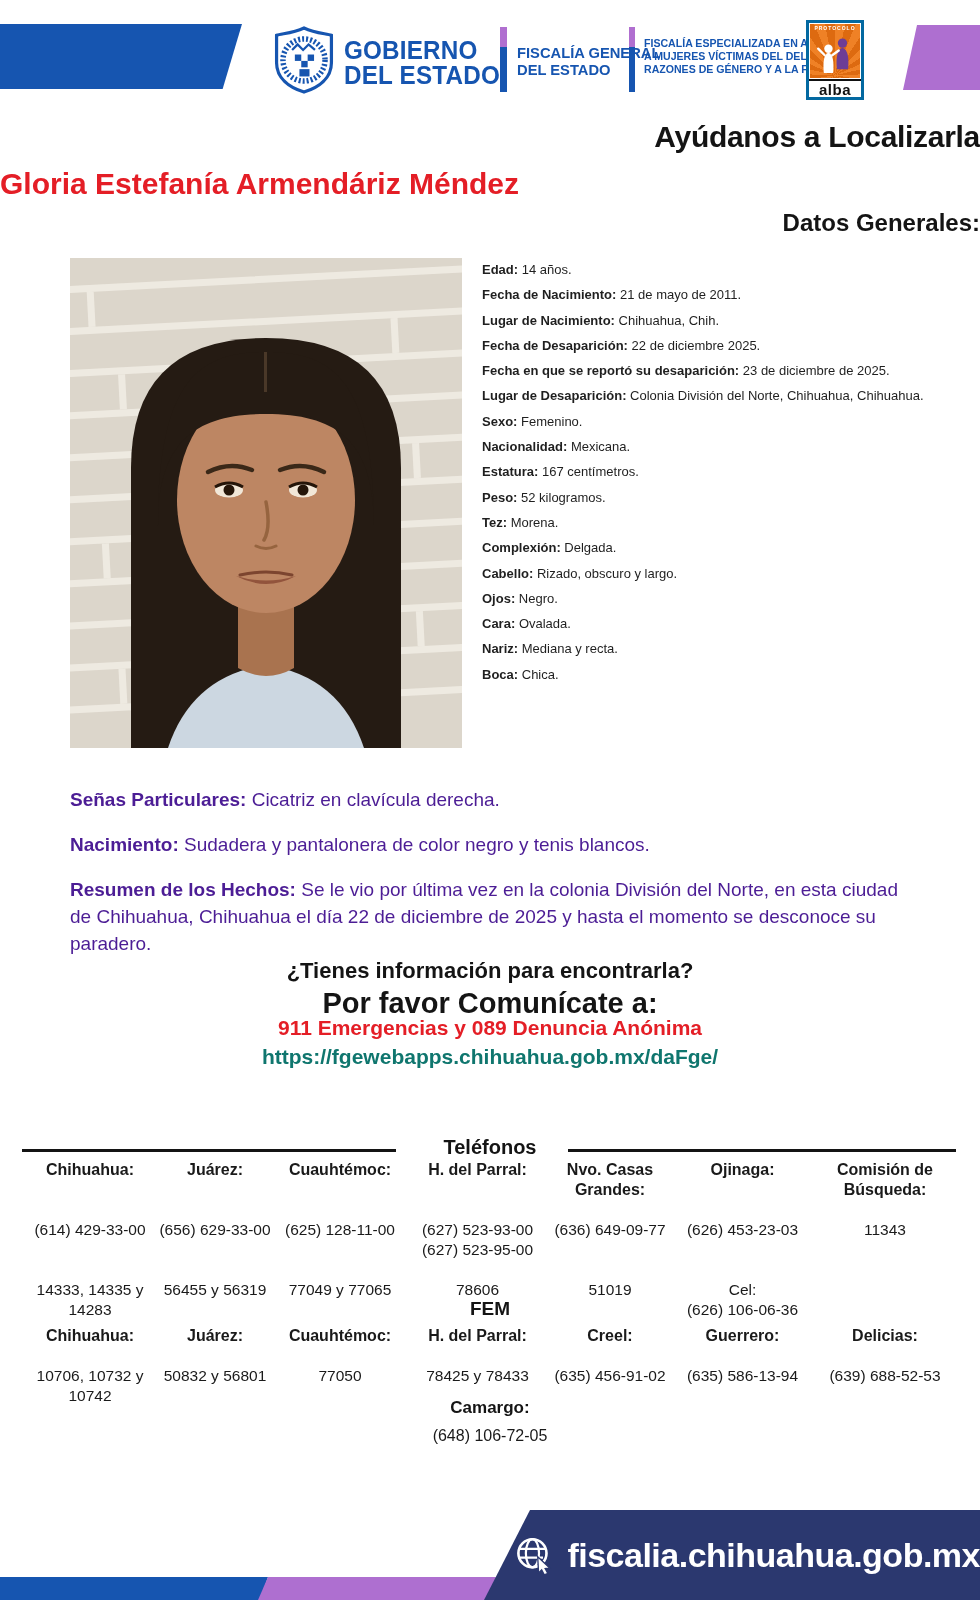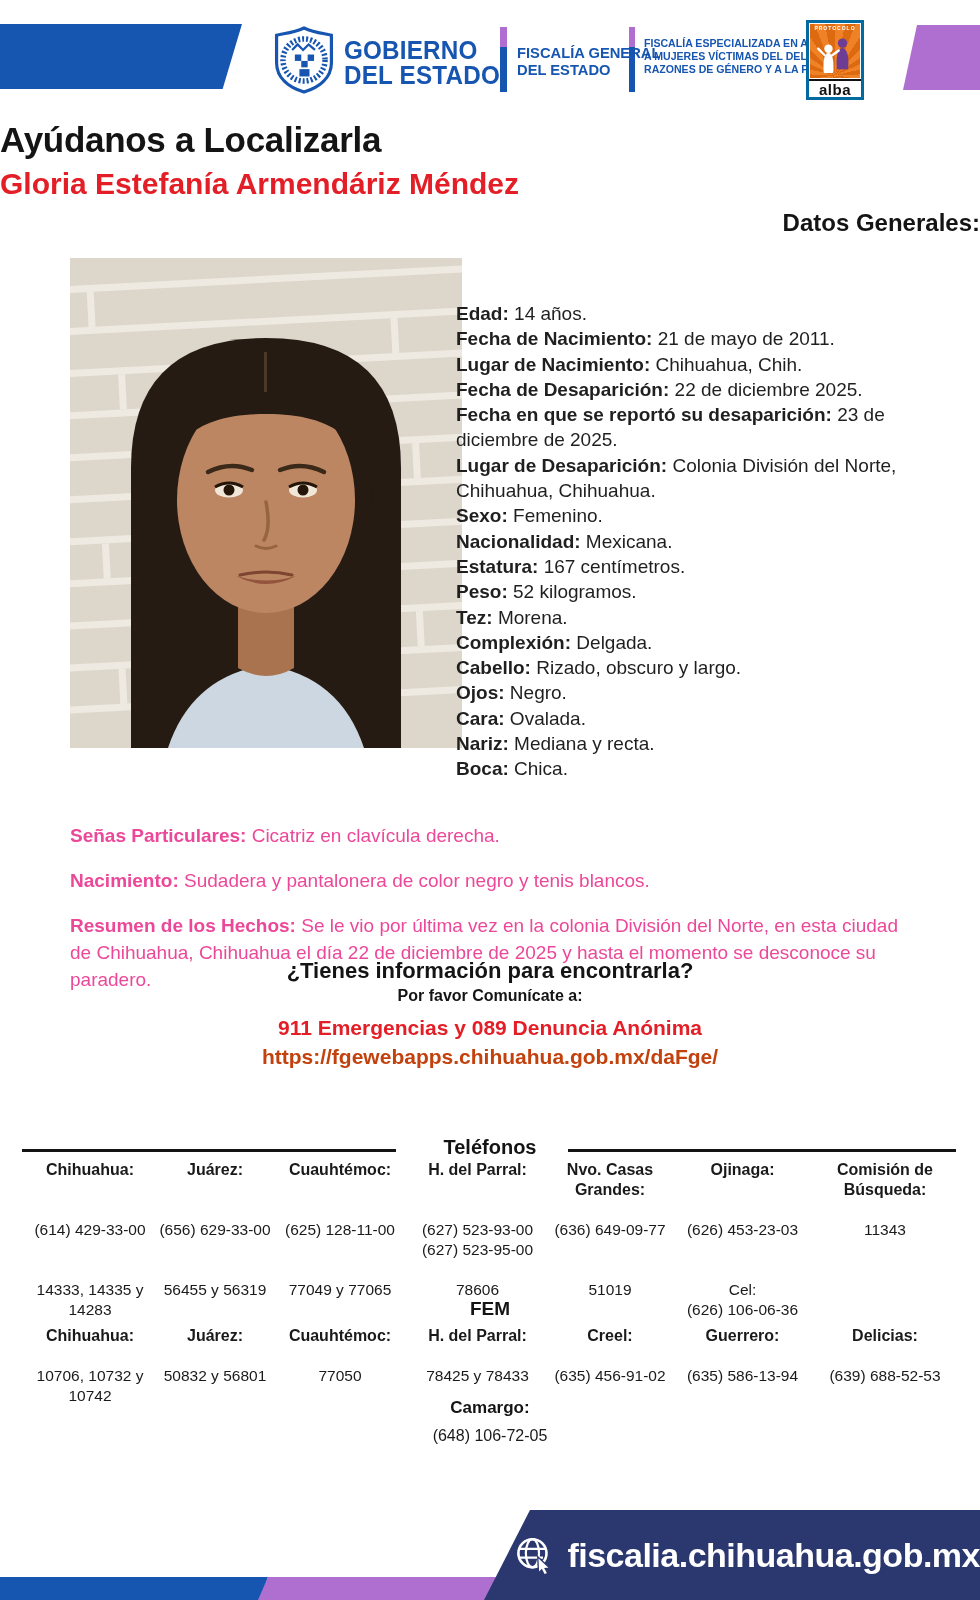--- a/index.html
+++ b/index.html
@@ -27,47 +27,47 @@
   .alba-box { position:absolute; left:806px; top:20px; width:58px; height:80px;
     border:3px solid #0369a1; background:#fff; display:flex; flex-direction:column; }
   .alba-art { flex:1; position:relative; margin:1px;
     background:repeating-conic-gradient(from 250deg at 50% 95%, #ef8126 0 11deg, #dd6a10 11deg 22deg); overflow:hidden; }
   .alba-top { position:absolute; top:1px; left:0; right:0; text-align:center; color:#fff;
     font-size:5px; letter-spacing:1px; font-weight:bold; }
   .alba-label { height:18px; background:#fff; color:#111; text-align:center;
     font-weight:bold; font-size:15px; line-height:17px; letter-spacing:.5px; border-top:2px solid #111; }
 
   
-  .t-main { position:absolute; left:0; top:120px; width:100%; text-align:left;
-    font-size:35px; font-weight:bold; color:#141414; letter-spacing:-.3px; }
+  .t-main { position:absolute; left:0; top:120px; width:100%; text-align:right;
+    font-size:30px; font-weight:bold; color:#141414; letter-spacing:-.3px; }
   .t-name { position:absolute; left:0; top:167px; width:100%; text-align:left;
     font-size:30px; font-weight:bold; color:#e41e26; }
   .t-datos { position:absolute; left:0; top:209px; width:100%; text-align:right;
     font-size:24px; font-weight:bold; color:#141414; }
 
   
   .photo { position:absolute; left:70px; top:258px; width:392px; height:490px; overflow:hidden; }
 
   
-  .fields { position:absolute; left:456px; top:257px; width:494px;
-    font-size:19px; line-height:25.3px; color:#1f1f1f;margin-top:44px; }
+  .fields { position:absolute; left:482px; top:257px; width:494px;
+    font-size:13px; line-height:25.3px; color:#1f1f1f; }
   .fields .fl { font-weight:bold; }
 
   
-  .detail { position:absolute; left:70px; width:852px; font-size:19px; line-height:27px; color:#ec4899;margin-top:36px; }
+  .detail { position:absolute; left:70px; width:852px; font-size:19px; line-height:27px; color:#4c1d95; }
   #senas { top:786px; } #vestimenta { top:831px; } #resumen { top:876px; }
   .detail b { font-weight:bold; }
 
   
   .cta { position:absolute; left:0; width:100%; text-align:center; font-weight:bold; }
   #cta-q { top:958px; font-size:22px; color:#141414; }
-  #cta-i { top:987px; font-size:16px; color:#141414; }
+  #cta-i { top:987px; font-size:29px; color:#141414; }
   #cta-p { top:1016px; font-size:21px; color:#e41e26; }
   #cta-u { top:1045px; font-size:21px; }
-  #cta-u a { color:#c2410c; text-decoration:none; }
+  #cta-u a { color:#0f766e; text-decoration:none; }
 
   
   .tel-title { position:absolute; top:1136px; left:0; width:100%; text-align:center;
     font-size:20px; font-weight:bold; color:#141414; }
   .tel-line { position:absolute; top:1149px; height:3px; background:#141414; }
   #tel-line-l { left:22px; width:374px; } #tel-line-r { left:568px; width:388px; }
 
   .pgrid { position:absolute; left:25px; width:930px; display:grid;
     grid-template-columns:130px 120px 130px 145px 120px 145px 140px; row-gap:20px; }
   #grid-tel { top:1160px; }

